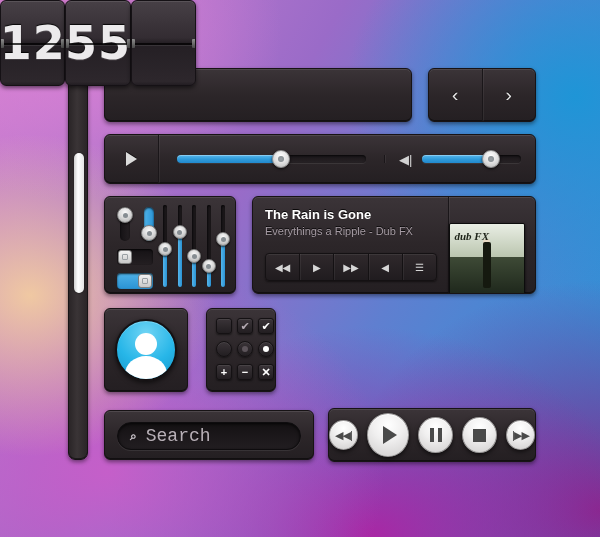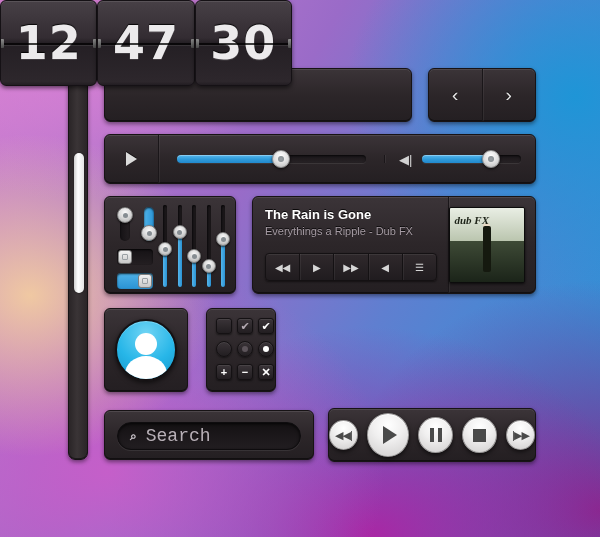--- a/index.html
+++ b/index.html
@@ -187,21 +187,21 @@
     position: absolute; left: 12px; bottom: 12px; width: 172px; height: 28px;
     display: flex; border-radius: 4px; overflow: hidden;
     background: linear-gradient(to bottom, #2f292c 0%, #201c1f 100%);
     border: 1px solid #141113;
     box-shadow: 0 1px 0 rgba(255,255,255,0.07) inset, 0 1px 2px rgba(0,0,0,0.5);
   }
   .np-btn { flex: 1; display: flex; align-items: center; justify-content: center;
     border-right: 1px solid #141113; box-shadow: 1px 0 0 rgba(255,255,255,0.06); color: #d6d6d6; font-size: 10px; }
   .np-btn:last-child { border-right: none; box-shadow: none; }
   .np-art {
-    position: absolute; right: 10px; top: 10px; width: 76px; height: 76px;
+    position: absolute; right: 10px; top: 26px; width: 76px; height: 76px;
     border: 1px solid #0c0c0c; border-radius: 2px; overflow: hidden;
     background: linear-gradient(to bottom, #2a3a2c 0%, #16211a 100%);
     box-shadow: 0 1px 3px rgba(0,0,0,0.7);
   }
   .np-art .art-sky { position: absolute; left: 0; right: 0; top: 0; height: 46%;
     background: linear-gradient(to bottom, #e9eee4 0%, #b9c4ad 100%); }
   .np-art .art-crowd { position: absolute; left: 0; right: 0; bottom: 0; height: 56%;
     background: linear-gradient(to bottom, #3e4a36 0%, #1b2419 100%); }
   .np-art .art-figure { position: absolute; left: 44%; top: 24%; width: 12%; height: 62%;
     background: #15190f; border-radius: 2px; }
@@ -250,21 +250,21 @@
   .rbox.dim .dot { background: #5c545a; }
   .rbox.on .dot { background: #ffffff; }
   .sqbtn { width: 16px; height: 16px; border-radius: 3px;
     background: linear-gradient(to bottom, #3a3438 0%, #221e21 100%);
     border: 1px solid #141113;
     box-shadow: 0 1px 0 rgba(255,255,255,0.08) inset, 0 1px 2px rgba(0,0,0,0.5);
     display: flex; align-items: center; justify-content: center;
     color: #ffffff; font-size: 11px; font-weight: bold; line-height: 1; }
 
   
-  #clock { left: 292px; top: 308px; width: 292px; height: 86px;
+  #clock { left: 292px; top: 308px; width: 196px; height: 86px;
     background: none; border: none; box-shadow: none; display: flex; }
   .flip { position: relative; flex: 1; border-radius: 6px;
     background: linear-gradient(to bottom, #474046 0%, #332c32 44%, #241f24 50%, #2d272c 96%, #221d22 100%);
     border: 1px solid #151115;
     box-shadow: 0 2px 4px rgba(0,0,0,0.55), 0 1px 0 rgba(255,255,255,0.10) inset;
     display: flex; align-items: center; justify-content: center; overflow: hidden; }
   .flip .digits {
     font-family: "DejaVu Sans", sans-serif; font-size: 46px; font-weight: bold;
     color: #eceaec; letter-spacing: 1px; line-height: 1;
     text-shadow: 0 -1px 1px rgba(0,0,0,0.9), 0 1px 0 rgba(255,255,255,0.12);
@@ -448,27 +448,26 @@
 </div>
 
 <div id="clock">
   <div class="flip">
     <span class="digits">12</span>
     <div class="split"></div>
     <div class="pin l"></div>
     <div class="pin r"></div>
   </div>
   <div class="flip">
-    <span class="digits">47</span>
+    <span class="digits">55</span>
     <div class="split"></div>
     <div class="pin l"></div>
     <div class="pin r"></div>
   </div>
   <div class="flip">
-    <span class="digits">30</span>
     <div class="split"></div>
     <div class="pin l"></div>
     <div class="pin r"></div>
   </div>
 </div>
 
 <div class="panel" id="searchpanel">
   <div class="search-field">
     <span class="search-icon">⌕</span>
     <span class="search-text">Search</span>

